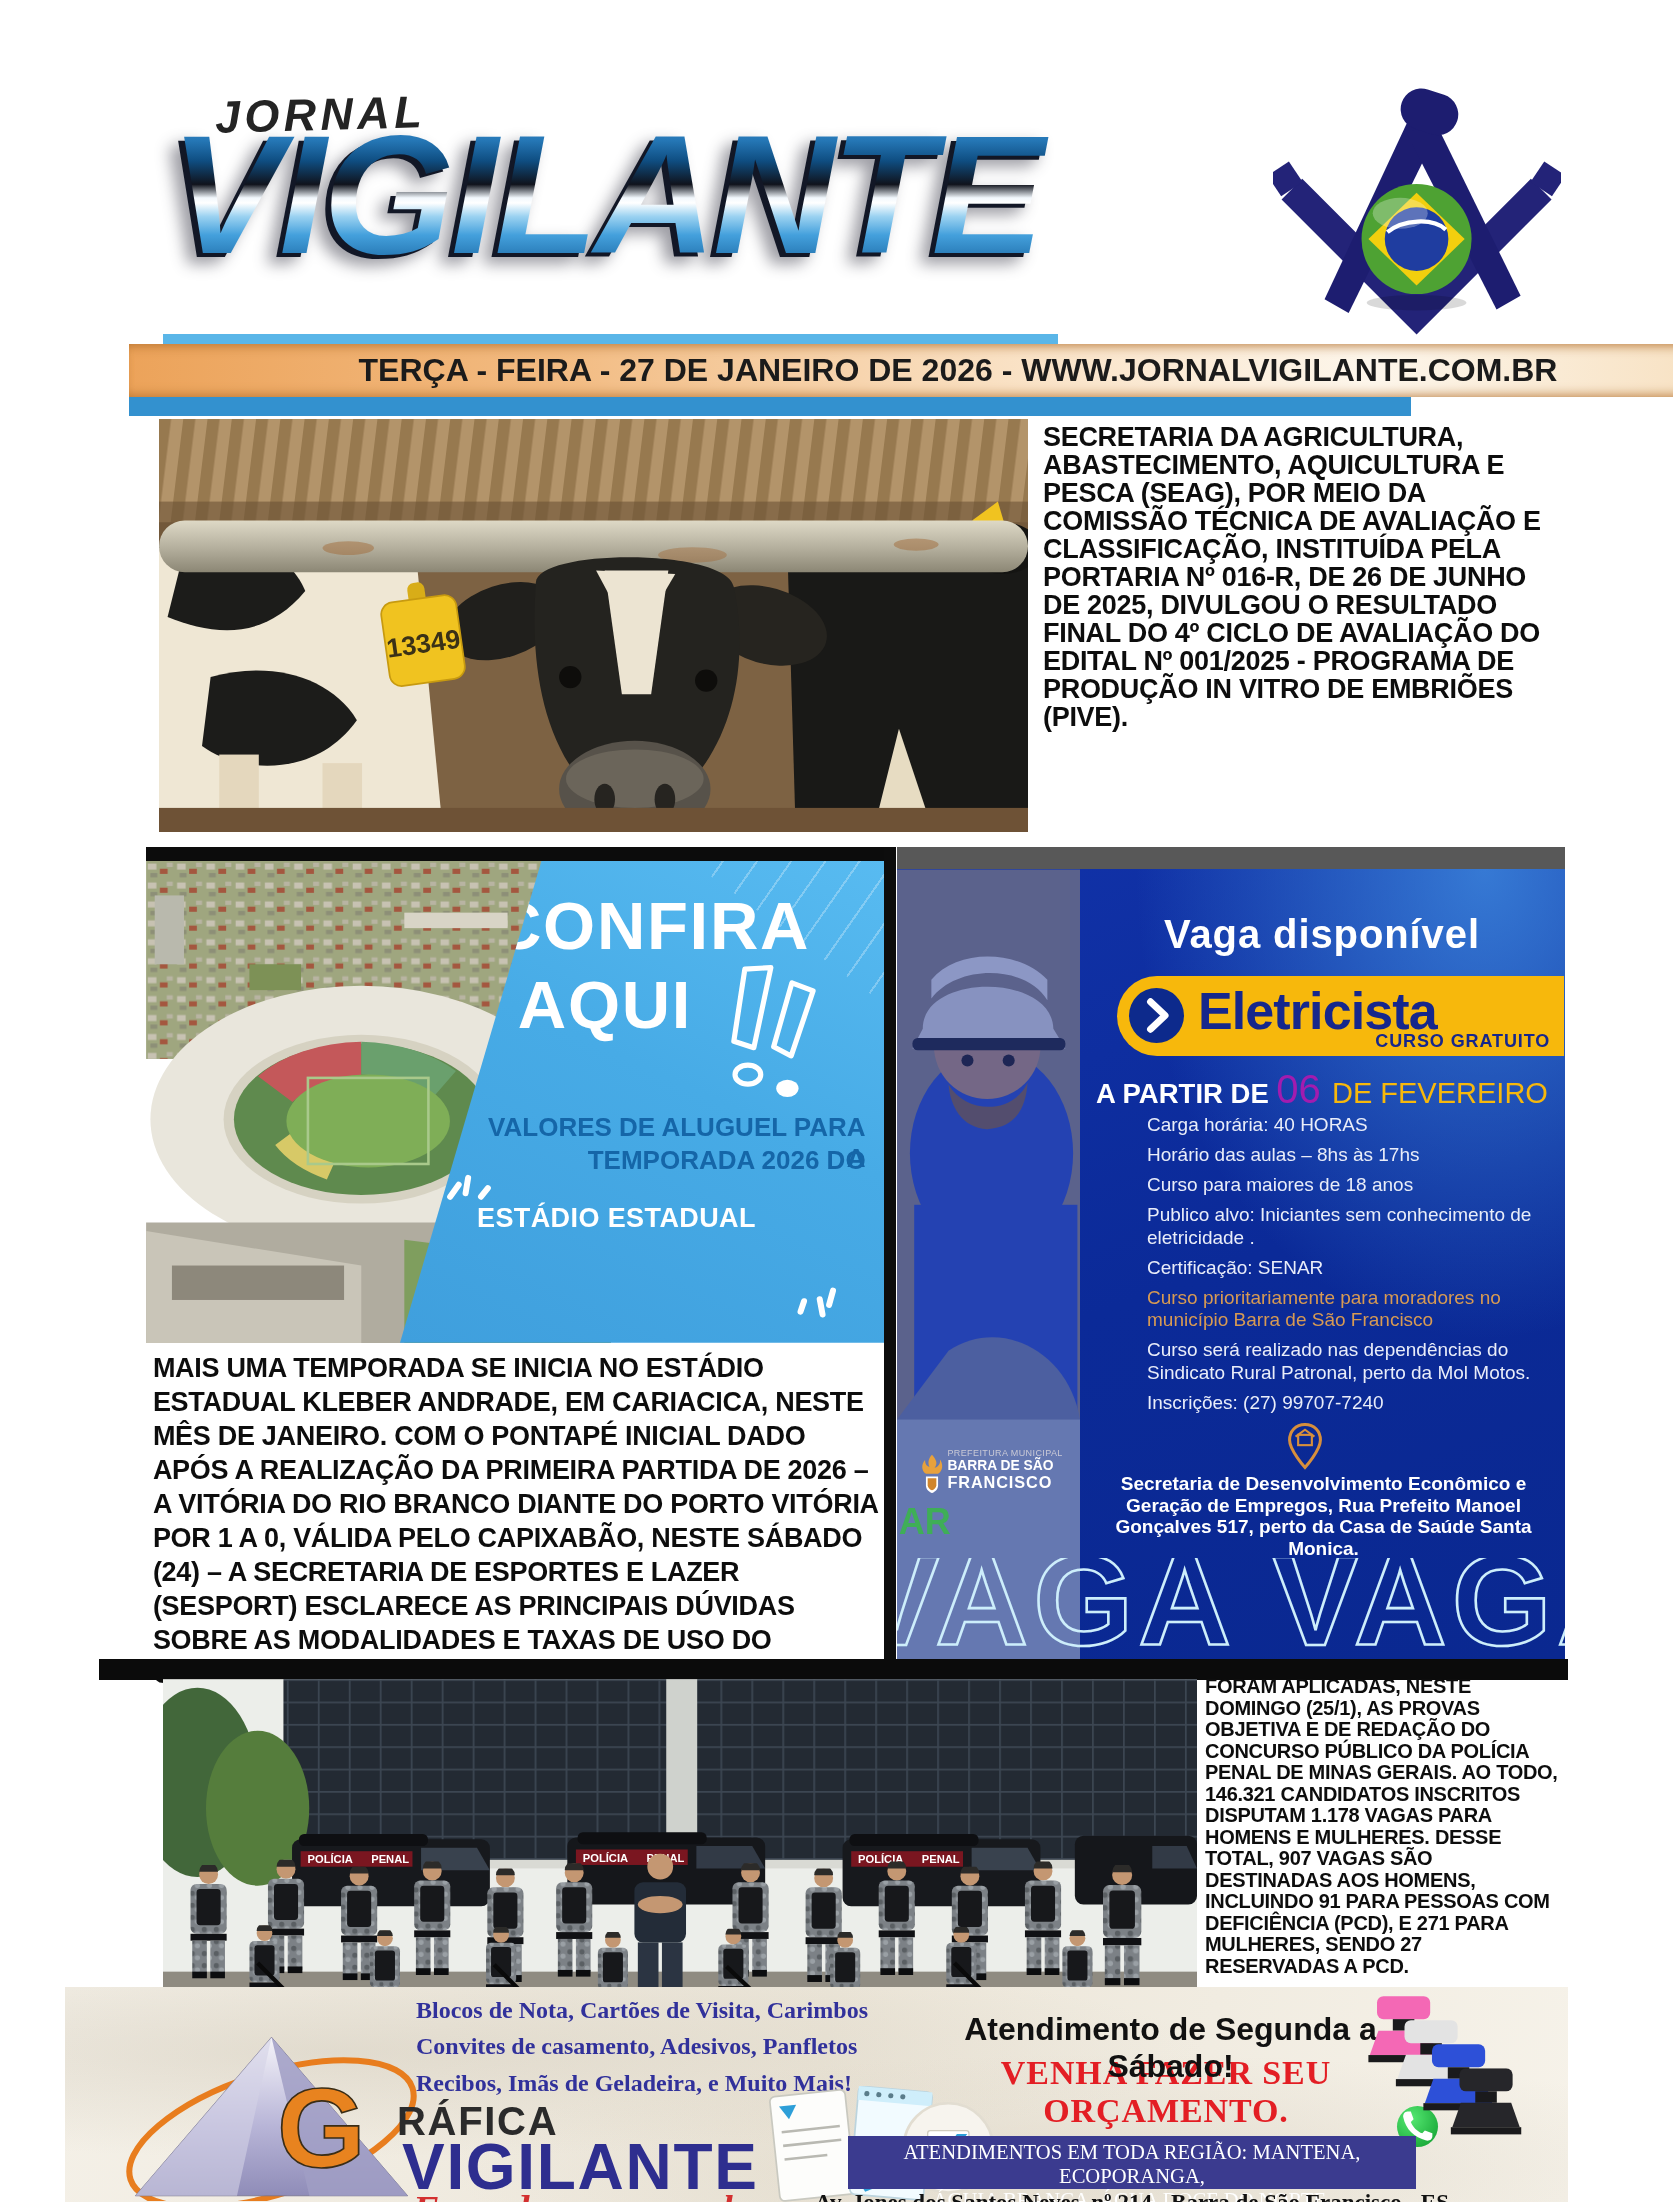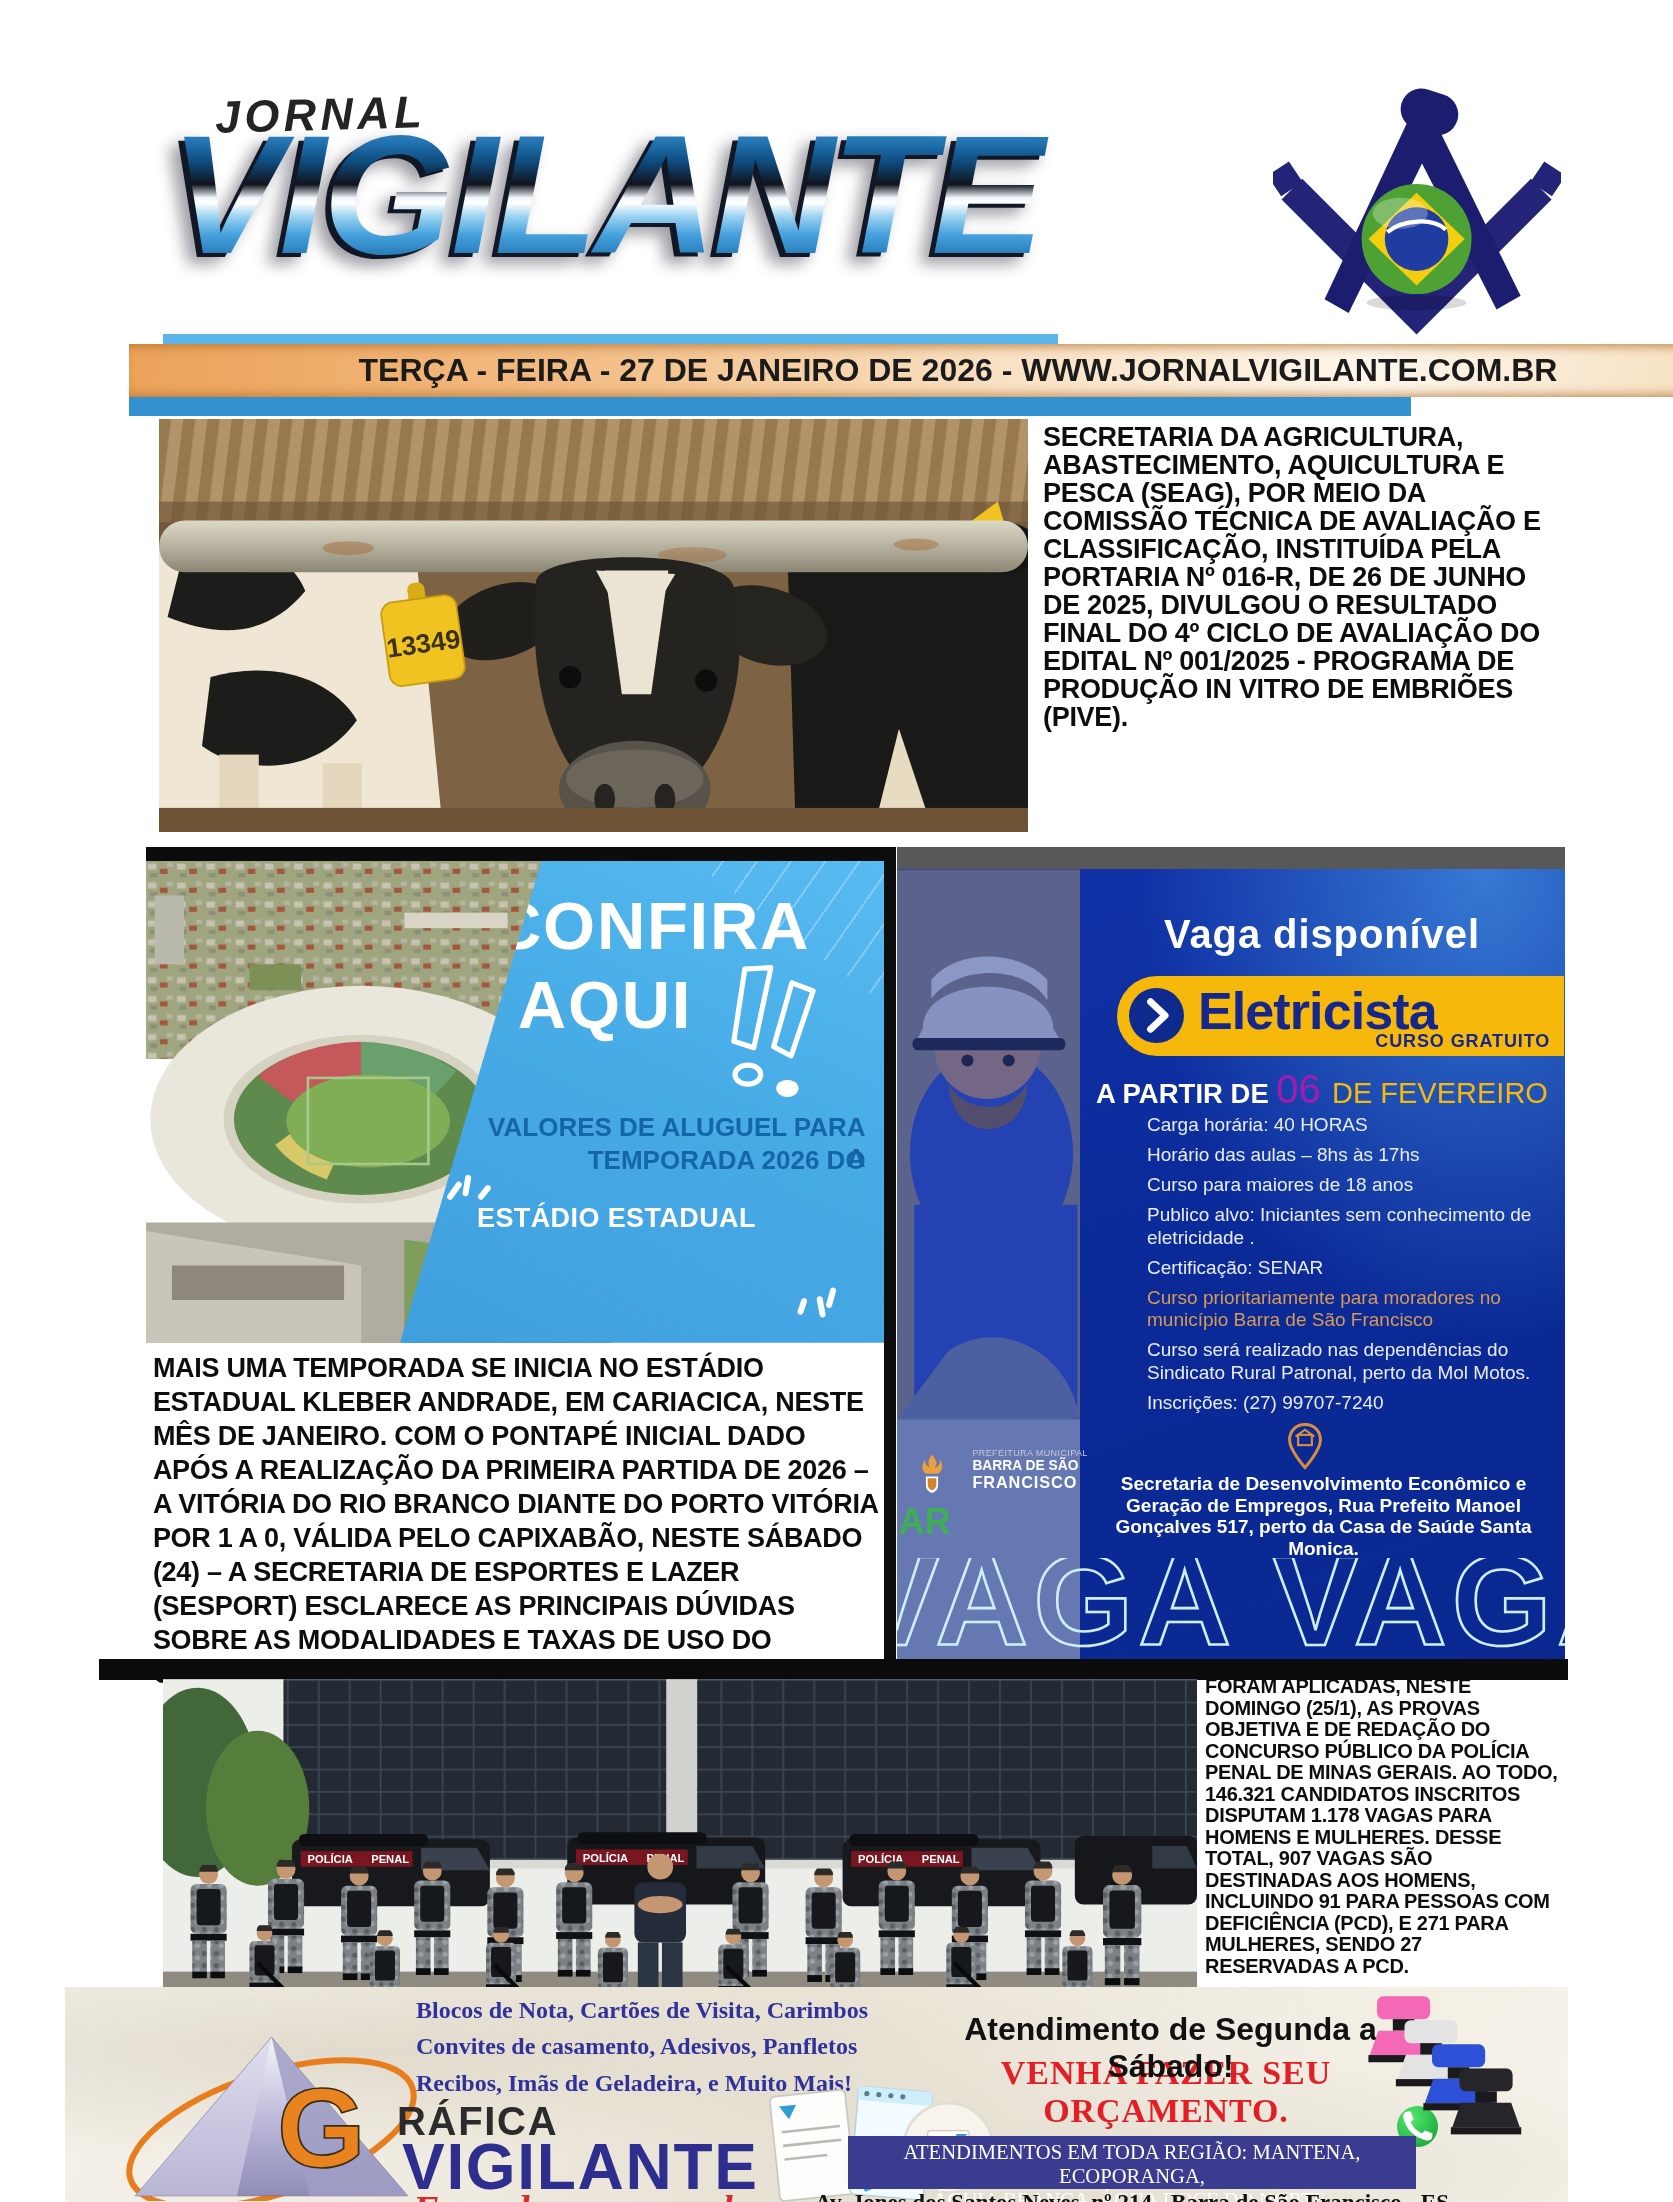--- a/index.html
+++ b/index.html
@@ -80,21 +80,21 @@
   #job-start .p2{font-size:40px;font-weight:normal;color:#a21caf;}
   #job-start .p3{font-size:29px;font-weight:normal;color:#f7b80c;}
   #job-info{left:250px;top:267px;width:417px;color:#e9edf9;font-size:19px;line-height:22.4px;}
   #job-info .jl{margin-bottom:7.7px;}
   #job-info .hl{color:#d79a53;}
   #job-pin{left:389px;top:575px;width:38px;height:48px;}
   #job-secretariat{left:191px;top:626px;width:471px;text-align:center;color:#fff;
       font-size:19px;font-weight:bold;line-height:21.5px;}
   #prefeitura{left:22.4px;top:601px;width:172px;color:#fff;}
   #prefeitura .p-icon{position:absolute;left:0;top:5.2px;}
-  #prefeitura .t{margin-left:53px;}
+  #prefeitura .t{margin-left:28px;}
   #prefeitura .l1{font-size:9px;color:#c9c9d6;letter-spacing:0.4px;}
   #prefeitura .l2{font-size:13.8px;font-weight:bold;}
   #prefeitura .l3{font-size:16.3px;font-weight:bold;letter-spacing:0.9px;}
   #senar-fragment{left:1.7px;top:654px;font-size:36px;font-weight:bold;color:#3fae57;}
   #vaga-watermark{left:0;top:711px;width:668px;height:102px;}
 
   
   #footer-ad{left:65px;top:1987px;width:1503px;height:215px;
       background:radial-gradient(ellipse at 18% 30%, rgba(185,175,155,.28), transparent 50%),
                  radial-gradient(ellipse at 70% 85%, rgba(185,175,155,.22), transparent 45%),

